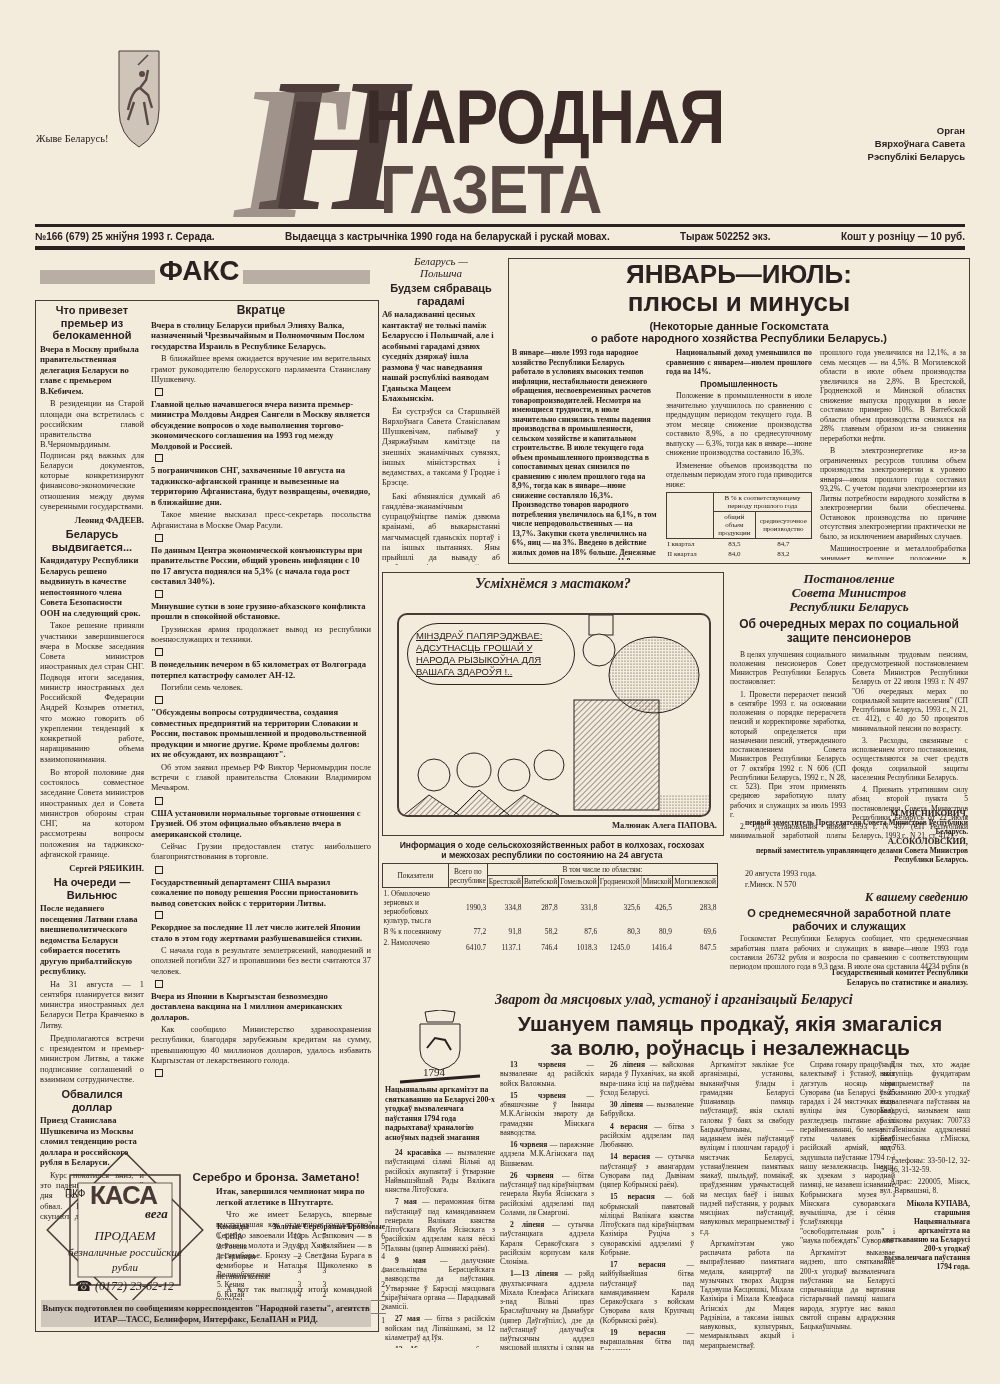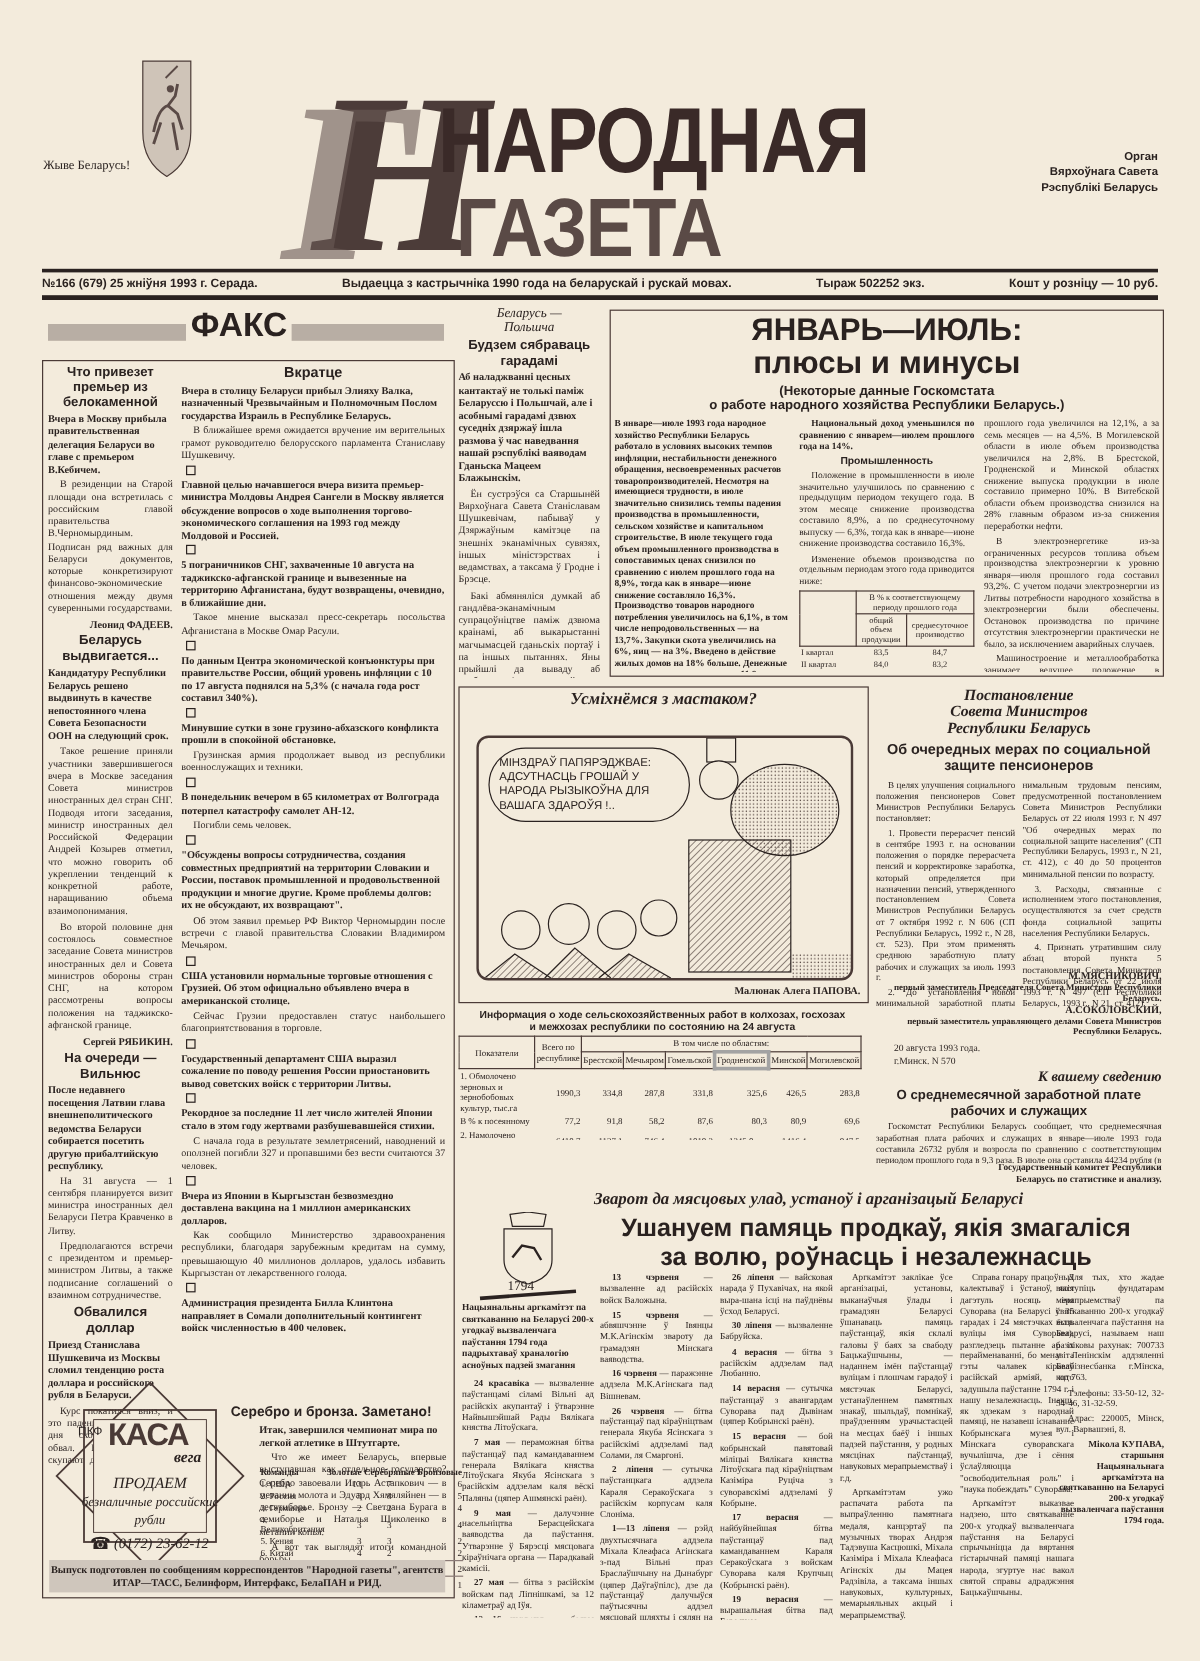--- a/index.html
+++ b/index.html
@@ -138,23 +138,20 @@
     </div>
   <div>
       <div class="lead">Рекордное за последние 11 лет число жителей Японии стало в этом году жертвами разбушевавшейся стихии.</div>
       <p class="p">С начала года в результате землетрясений, наводнений и оползней погибли 327 и пропавшими без вести считаются 37 человек.</p>
       <span class="sq"></span>
     </div>
   <div>
       <div class="lead">Вчера из Японии в Кыргызстан безвозмездно доставлена вакцина на 1 миллион американских долларов.</div>
       <p class="p">Как сообщило Министерство здравоохранения республики, благодаря зарубежным кредитам на сумму, превышающую 40 миллионов долларов, удалось избавить Кыргызстан от лекарственного голода.</p>
       <span class="sq"></span>
-    </div>
-  <div>
-      <div class="lead">Администрация президента Билла Клинтона направляет в Сомали дополнительный контингент войск численностью в 400 человек.</div>
     </div>
 
 </div>
 
 <div class="col" style="left:180px;top:1169px;width:192px;height:175px;">
   <div class="h" style="font-size:11.5px;">Серебро и бронза. Заметано!</div>
   <div class="lead" style="margin-left:36px;">Итак, завершился чемпионат мира по легкой атлетике в Штутгарте.</div>
   <p class="p" style="margin-left:36px;">Что же имеет Беларусь, впервые выступавшая как отдельное государство? Серебро завоевали Игорь Астапкович — в метании молота и Эдуард Хямяляйнен — в десятиборье. Бронзу — Светлана Бурага в семиборье и Наталья Шиколенко в метании копья.</p>
   <p class="p" style="margin-left:36px;">А вот так выглядят итоги командной борьбы.</p>
 </div>
@@ -320,42 +317,42 @@
       <rect x="260" y="180" width="50" height="20" fill="url(#dots)"></rect>
       <ellipse cx="255" cy="60" rx="45" ry="38" fill="url(#dots)" stroke="#2a2220"></ellipse>
       <rect x="190" y="0" width="24" height="20" fill="#f3ebdc" stroke="#2a2220"></rect>
       <circle cx="200" cy="35" r="16" fill="#f3ebdc" stroke="#2a2220"></circle>
       <circle cx="35" cy="160" r="16" fill="#f3ebdc" stroke="#2a2220"></circle>
       <circle cx="75" cy="155" r="17" fill="#f3ebdc" stroke="#2a2220"></circle>
       <circle cx="115" cy="160" r="16" fill="#f3ebdc" stroke="#2a2220"></circle>
       <circle cx="150" cy="150" r="15" fill="#f3ebdc" stroke="#2a2220"></circle>
       <path d="M5 200 L30 180 L60 200 M55 200 L80 175 L110 200 M100 200 L125 180 L160 200" stroke="#2a2220" fill="url(#hatch)"></path>
     </svg>
-    <div class="abs" style="left:8px;top:8px;width:150px;padding:6px 8px;border:1.5px solid #2a2220;border-radius:40px;background:#f3ebdc;font-family:'Liberation Sans',sans-serif;font-size:9.5px;line-height:12px;">
+    <div class="abs" style="left:8px;top:8px;width:150px;padding:6px 8px;border:1.5px solid #2a2220;border-radius:40px;background:#f3ebdc;font-family:'Liberation Sans',sans-serif;font-size:9.5px;line-height:12px;text-decoration:underline;">
       <span>МІНЗДРАЎ ПАПЯРЭДЖВАЕ: АДСУТНАСЦЬ ГРОШАЙ У НАРОДА РЫЗЫКОЎНА ДЛЯ ВАШАГА ЗДАРОЎЯ !..</span>
     </div>
   </div>
   <div class="abs sig" style="right:6px;bottom:2px;">Малюнак Алега ПАПОВА.</div>
 </div>
 
 <div class="col" style="left:382px;top:840px;width:340px;height:110px;">
   <div class="sans" style="text-align:center;font-weight:bold;font-size:8.6px;">Информация о ходе сельскохозяйственных работ в колхозах, госхозах</div>
   <div class="sans" style="text-align:center;font-weight:bold;font-size:8.6px;margin-bottom:3px;">и межхозах республики по состоянию на 24 августа</div>
   <table style="width:336px;font-size:7.4px;">
     <tbody>
         <tr>
       <td rowspan="2" style="border:1px solid #4a3a36;text-align:center;width:120px;">Показатели</td>
       <td rowspan="2" style="border:1px solid #4a3a36;text-align:center;width:36px;">Всего по республике</td>
       <td colspan="6" style="border:1px solid #4a3a36;text-align:center;">В том числе по областям:</td>
     </tr>
     <tr>
       <td style="border:1px solid #4a3a36;text-align:center;">Брестской</td>
-      <td style="border:1px solid #4a3a36;text-align:center;">Мечьяром</td>
+      <td style="border:1px solid #4a3a36;text-align:center;">Витебской</td>
       <td style="border:1px solid #4a3a36;text-align:center;">Гомельской</td>
-      <td style="border:3px solid #a3a3a3;text-align:center;margin-top:25px;">Гродненской</td>
+      <td style="border:1px solid #a3a3a3;text-align:center;margin-top:25px;">Гродненской</td>
       <td style="border:1px solid #4a3a36;text-align:center;">Минской</td>
       <td style="border:1px solid #4a3a36;text-align:center;">Могилевской</td>
     </tr>
     <tr>
           <td>1. Обмолочено зерновых и зернобобовых культур, тыс.га</td>
           <td style="text-align:right;">1990,3</td>
           <td style="text-align:right;">334,8</td>
           <td style="text-align:right;">287,8</td>
           <td style="text-align:right;">331,8</td>
           <td style="text-align:right;">325,6</td>

